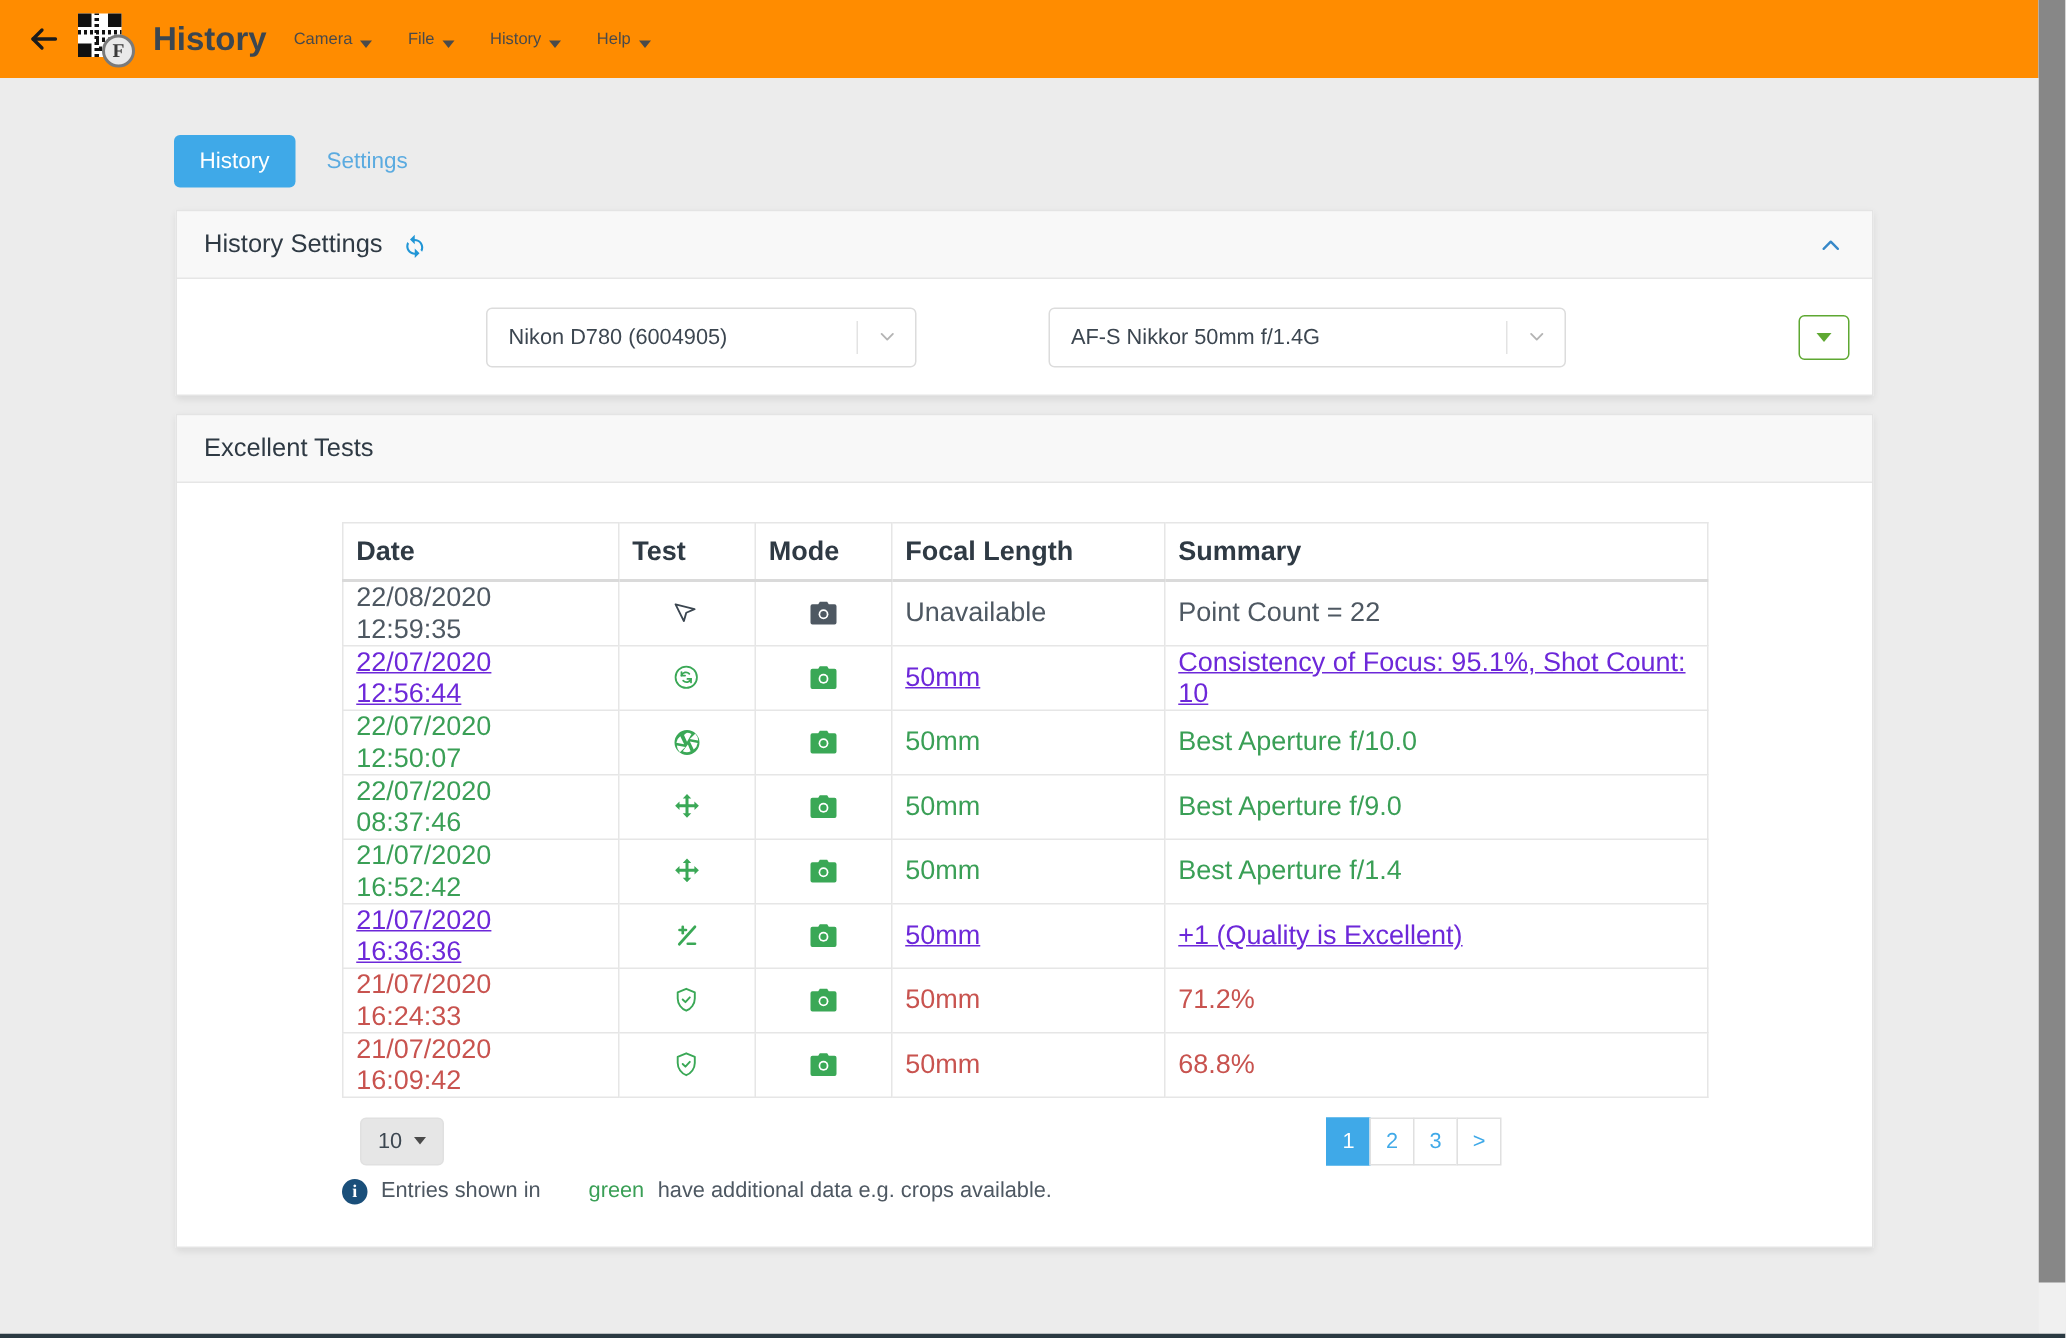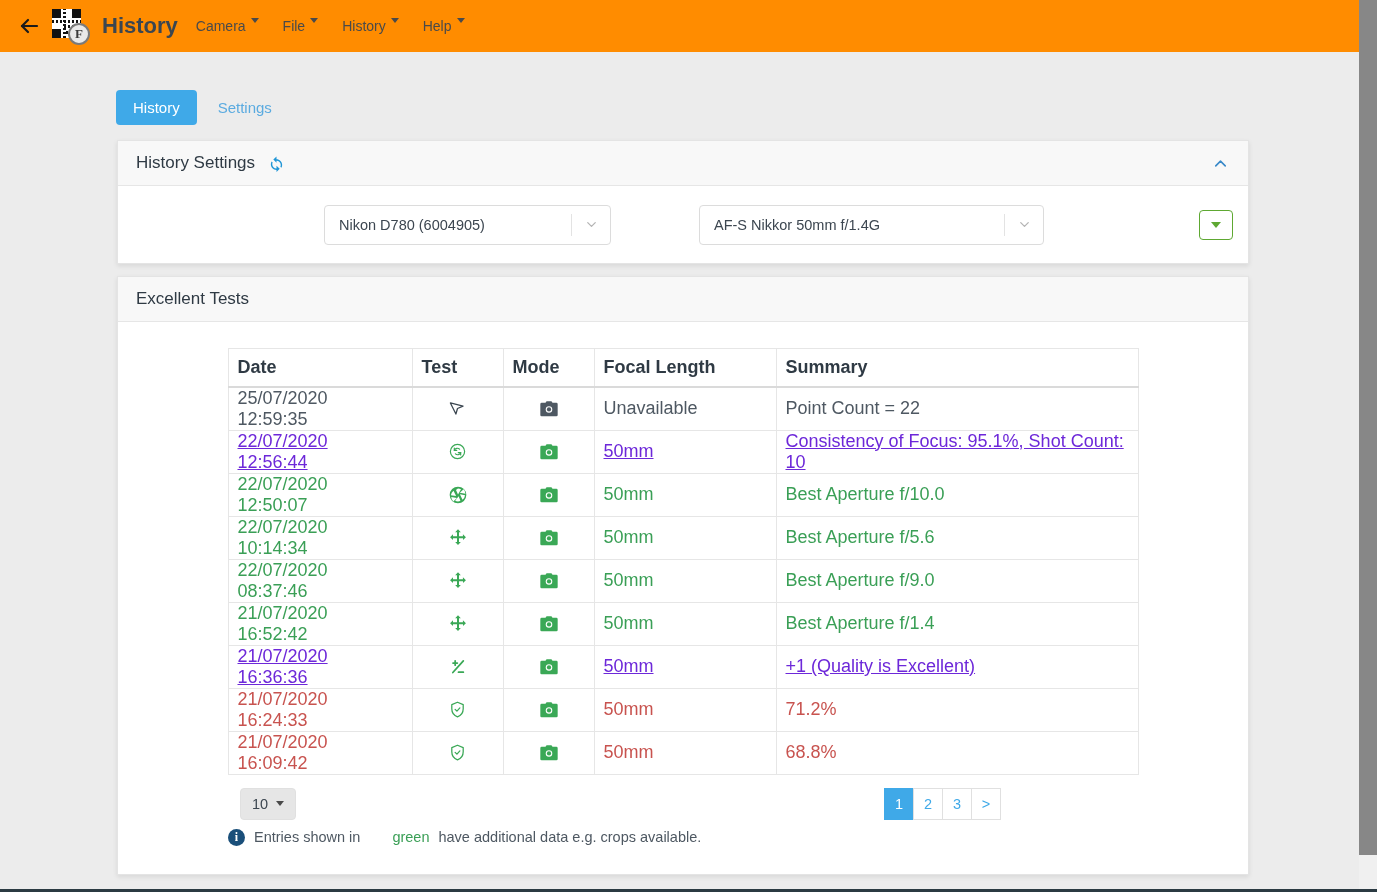--- a/index.html
+++ b/index.html
@@ -62,22 +62,22 @@
     display: flex; align-items: center; justify-content: center;
     font-family: "Liberation Serif", serif;
   }
   .nav-title {
     color: #3b4650; font-size: 22px; font-weight: bold;
     margin-left: 12px; margin-right: 18px;
     flex: 0 0 auto;
   }
   .nav-menu { display: flex; align-items: center; gap: 24px; }
   .nav-item {
-    color: #4a4a4a; font-size: 14px;
-    display: flex; align-items: flex-start; gap: 5px;
+    color: #4a4a4a; font-size: 11px;
+    display: flex; align-items: flex-end; gap: 5px;
     cursor: pointer;
   }
   .caret-dn {
     width: 0; height: 0;
     border-left: 4.5px solid transparent;
     border-right: 4.5px solid transparent;
     border-top: 5px solid #4a4a4a;
     display: inline-block;
   }
 
@@ -365,21 +365,21 @@
             <tr>
               <th>Date</th>
               <th class="c">Test</th>
               <th class="c">Mode</th>
               <th>Focal Length</th>
               <th>Summary</th>
             </tr>
           </thead>
           <tbody id="table-body">
               <tr>
-                <td class="dark">25/07/2020 12:59:35</td>
+                <td class="dark">22/08/2020 12:59:35</td>
                 <td class="c">
                   <span class="icon-cell">
                     <svg width="19" height="19" viewBox="0 0 24 24" fill="none" stroke="#3b4650" stroke-width="1.6" stroke-linejoin="round">
                       <path d="M3 5l16 4-7 3-2 7z"></path>
                     </svg>
                   </span>
                 </td>
                 <td class="c">
                   <span class="icon-cell">
                     <svg width="20" height="18" viewBox="0 0 24 22" fill="#4e5862">
@@ -428,41 +428,20 @@
                   <span class="icon-cell">
                     <svg width="20" height="18" viewBox="0 0 24 22" fill="#3aa856">
                       <path d="M9 1.4h6l1.3 2.1H21a1.6 1.6 0 011.6 1.6v13.3A1.6 1.6 0 0121 20H3a1.6 1.6 0 01-1.6-1.6V5.1A1.6 1.6 0 013 3.5h4.7z"></path>
                       <circle cx="12" cy="11.6" r="4" fill="#fff"></circle>
                       <circle cx="12" cy="11.6" r="2.6" fill="#3aa856"></circle>
                     </svg>
                   </span>
                 </td>
                 <td class="green">50mm</td>
                 <td class="green">Best Aperture f/10.0</td>
-              </tr>
-              <tr>
-                <td class="green">22/07/2020 10:14:34</td>
-                <td class="c">
-                  <span class="icon-cell">
-                    <svg width="20" height="20" viewBox="0 0 24 24" fill="#3aa856">
-                      <path d="M12 1.5l3.4 3.6h-2.2v4.7h4.7V7.6L21.5 11 18 14.4v-2.2h-4.8v4.7h2.2L12 20.5l-3.4-3.6h2.2v-4.7H6v2.2L2.5 11 6 7.6v2.2h4.8V5.1H8.6z"></path>
-                    </svg>
-                  </span>
-                </td>
-                <td class="c">
-                  <span class="icon-cell">
-                    <svg width="20" height="18" viewBox="0 0 24 22" fill="#3aa856">
-                      <path d="M9 1.4h6l1.3 2.1H21a1.6 1.6 0 011.6 1.6v13.3A1.6 1.6 0 0121 20H3a1.6 1.6 0 01-1.6-1.6V5.1A1.6 1.6 0 013 3.5h4.7z"></path>
-                      <circle cx="12" cy="11.6" r="4" fill="#fff"></circle>
-                      <circle cx="12" cy="11.6" r="2.6" fill="#3aa856"></circle>
-                    </svg>
-                  </span>
-                </td>
-                <td class="green">50mm</td>
-                <td class="green">Best Aperture f/5.6</td>
               </tr>
               <tr>
                 <td class="green">22/07/2020 08:37:46</td>
                 <td class="c">
                   <span class="icon-cell">
                     <svg width="20" height="20" viewBox="0 0 24 24" fill="#3aa856">
                       <path d="M12 1.5l3.4 3.6h-2.2v4.7h4.7V7.6L21.5 11 18 14.4v-2.2h-4.8v4.7h2.2L12 20.5l-3.4-3.6h2.2v-4.7H6v2.2L2.5 11 6 7.6v2.2h4.8V5.1H8.6z"></path>
                     </svg>
                   </span>
                 </td>

